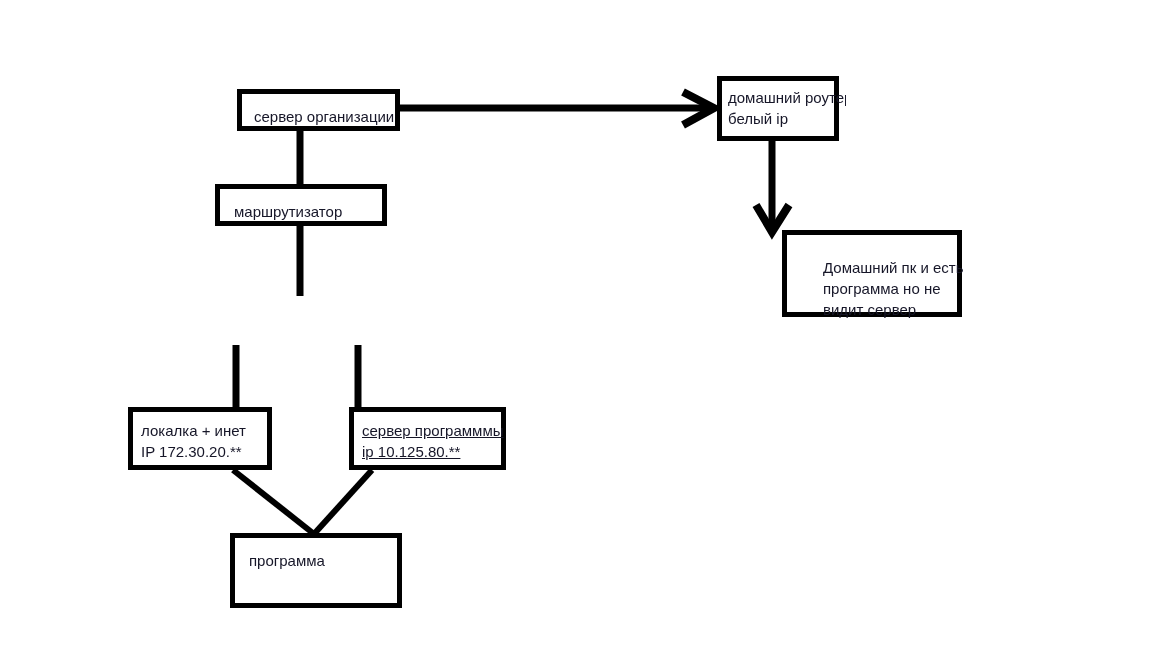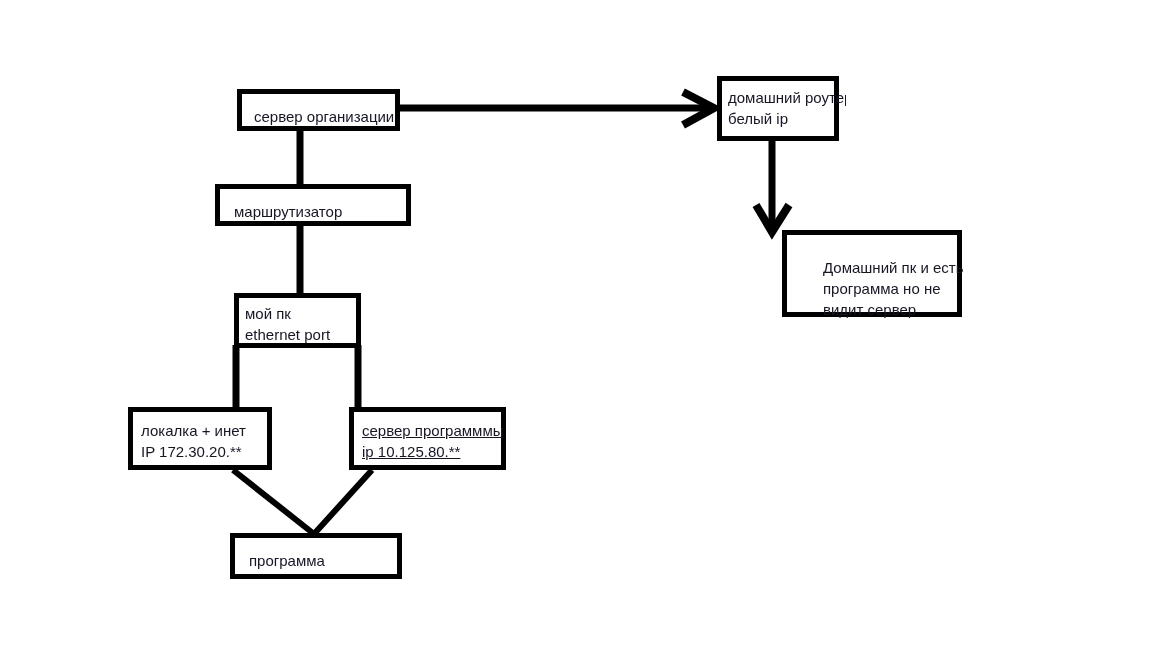--- a/index.html
+++ b/index.html
@@ -90,40 +90,36 @@
     <g>
       <path d="M772,139 L772,180 L772,230" stroke="#000000" stroke-width="7" fill="none"></path>
       <path d="M756,205 L772,232 L789,205" stroke="#000000" stroke-width="8" fill="none" stroke-linejoin="miter" stroke-linecap="butt"></path>
     </g>
   </svg>
 
   <div class="node node-server-org" style="left:237px; top:89px; width:163px; height:42px;">
     <span class="label">сервер организации</span>
   </div>
 
-  <div class="node node-router" style="left:215px; top:184px; width:196px; height:42px;">
+  <div class="node node-router" style="left:215px; top:184px; width:172px; height:42px;">
     <span class="label">маршрутизатор</span>
   </div>
 
-  <div class="node node-mypc" style="left:234px; top:293px; width:127px; height:55px;">
-    <span class="label">мой пк
-ethernet port</span>
-  </div>
 
   <div class="node node-lan" style="left:128px; top:407px; width:144px; height:63px;padding-left:42px;">
     <span class="label">локалка + инет
 IP 172.30.20.**</span>
   </div>
 
   <div class="node node-prog-server" style="left:349px; top:407px; width:157px; height:63px;">
     <span class="label">сервер программмы
 ip 10.125.80.**</span>
   </div>
 
-  <div class="node node-program" style="left:230px; top:533px; width:172px; height:46px;">
+  <div class="node node-program" style="left:230px; top:533px; width:172px; height:75px;">
     <span class="label">программа</span>
   </div>
 
   <div class="node node-home-router" style="left:717px; top:76px; width:122px; height:65px;">
     <span class="label">домашний роутер
 белый ip</span>
   </div>
 
   <div class="node node-home-pc" style="left:750px; top:230px; width:180px; height:87px;margin-left:32px;">
     <span class="label">Домашний пк и есть

